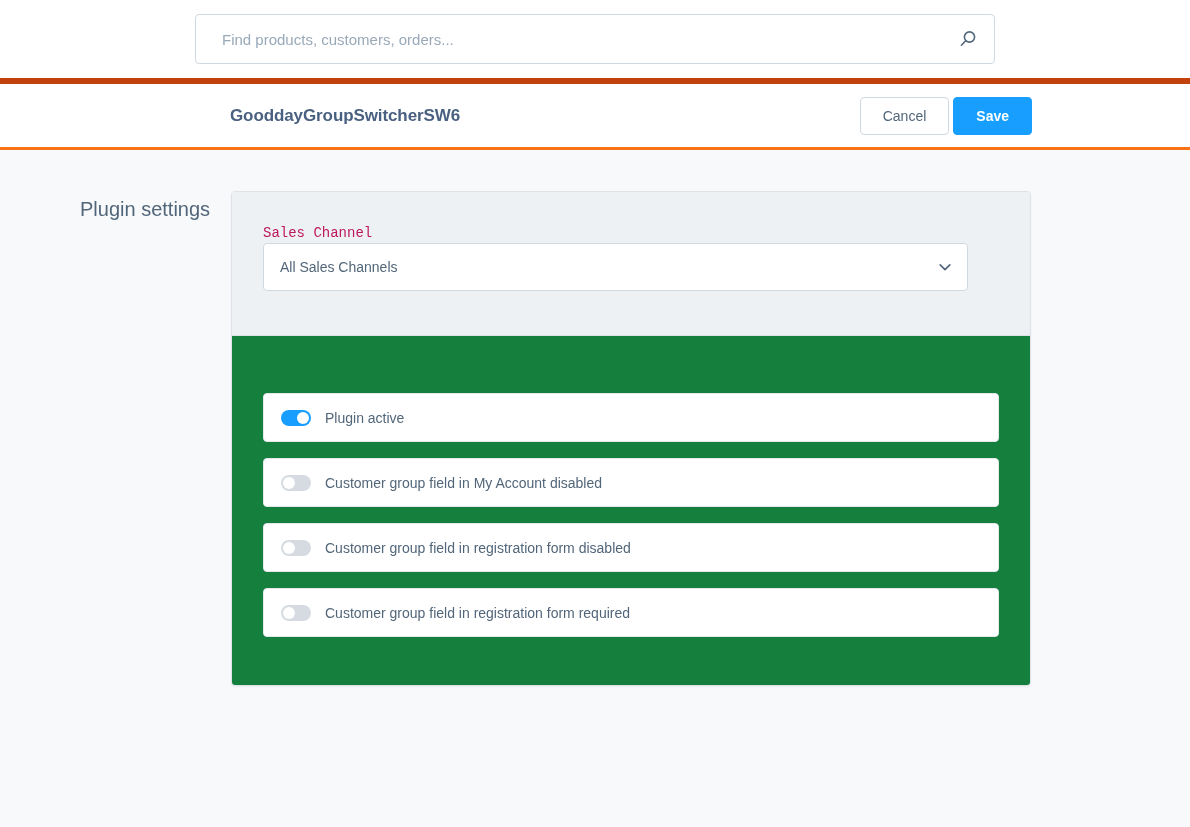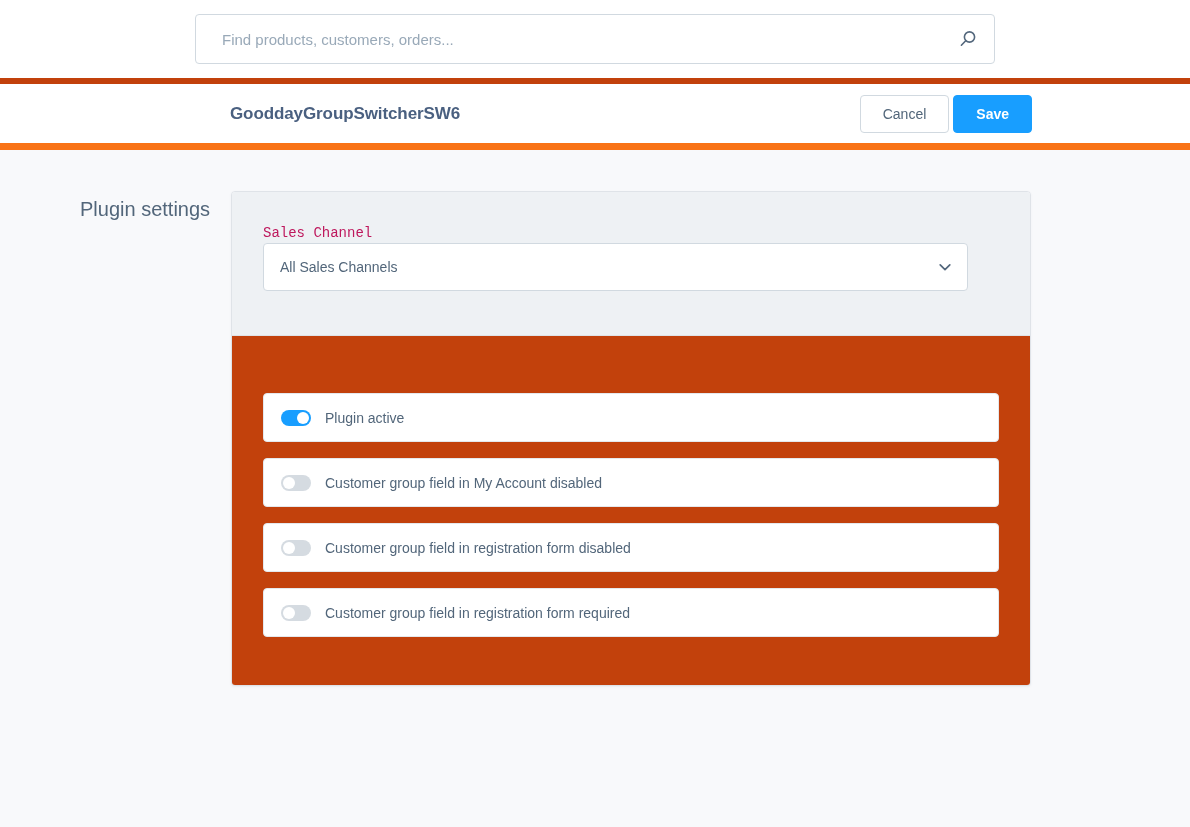--- a/index.html
+++ b/index.html
@@ -72,21 +72,21 @@
     align-items: center;
     justify-content: center;
     color: #53677c;
     cursor: pointer;
   }
 
   
   .smartbar {
     height: 66px;
     background: #ffffff;
-    border-bottom: 7px solid #f97316;
+    border-bottom: 3px solid #f97316;
     display: flex;
     align-items: center;
     position: relative;
   }
 
   .smartbar-title {
     position: absolute;
     left: 230px;
     font-size: 17px;
     font-weight: bold;
@@ -193,21 +193,21 @@
     position: absolute;
     right: 14px;
     top: 50%;
     transform: translateY(-50%);
     color: #53677c;
     display: flex;
     align-items: center;
   }
 
   .card-body {
-    background: #c2410c;
+    background: #15803d;
     padding: 57px 31px 48px 31px;
     display: flex;
     flex-direction: column;
     gap: 16px;
   }
 
   .switch-row {
     height: 49px;
     border: 1px solid #e4e8ed;
     border-radius: 4px;

